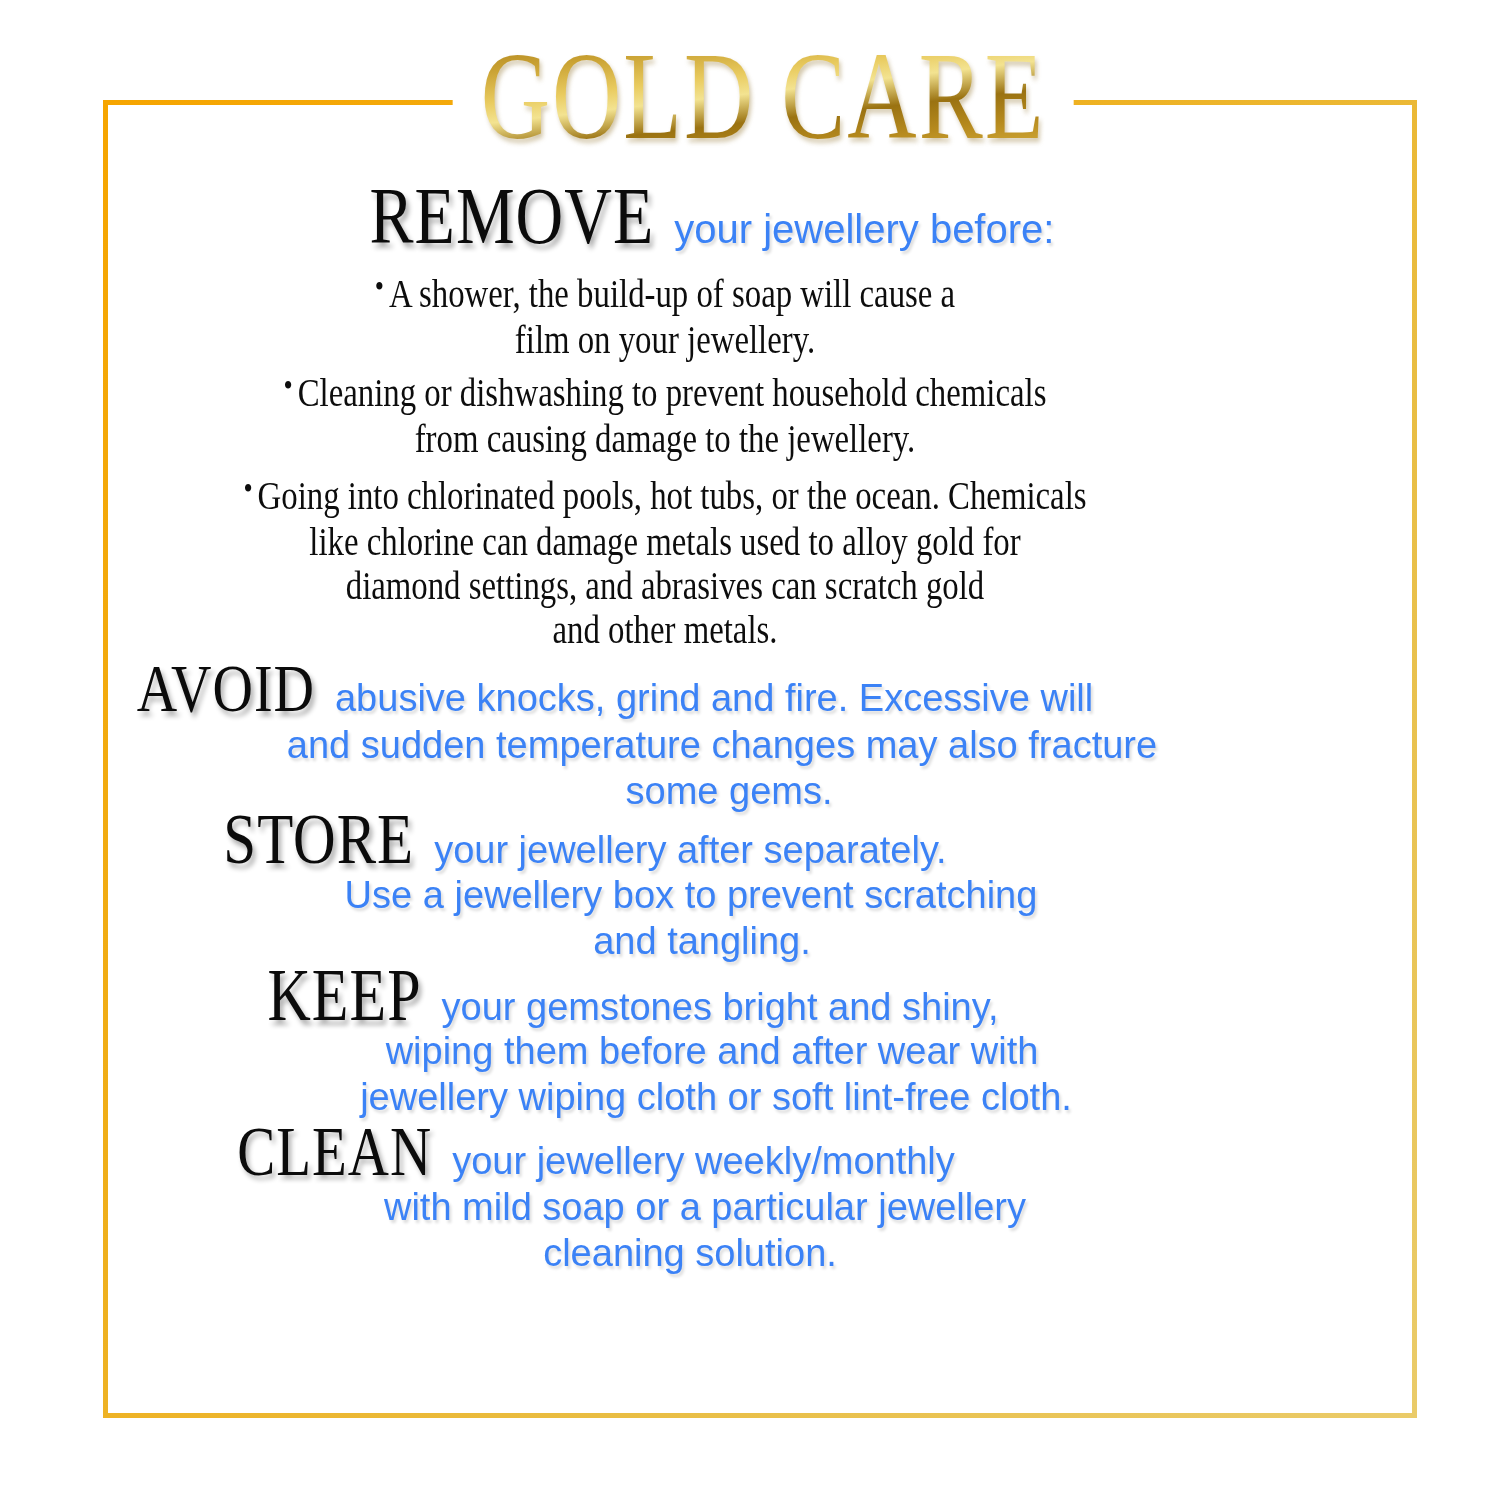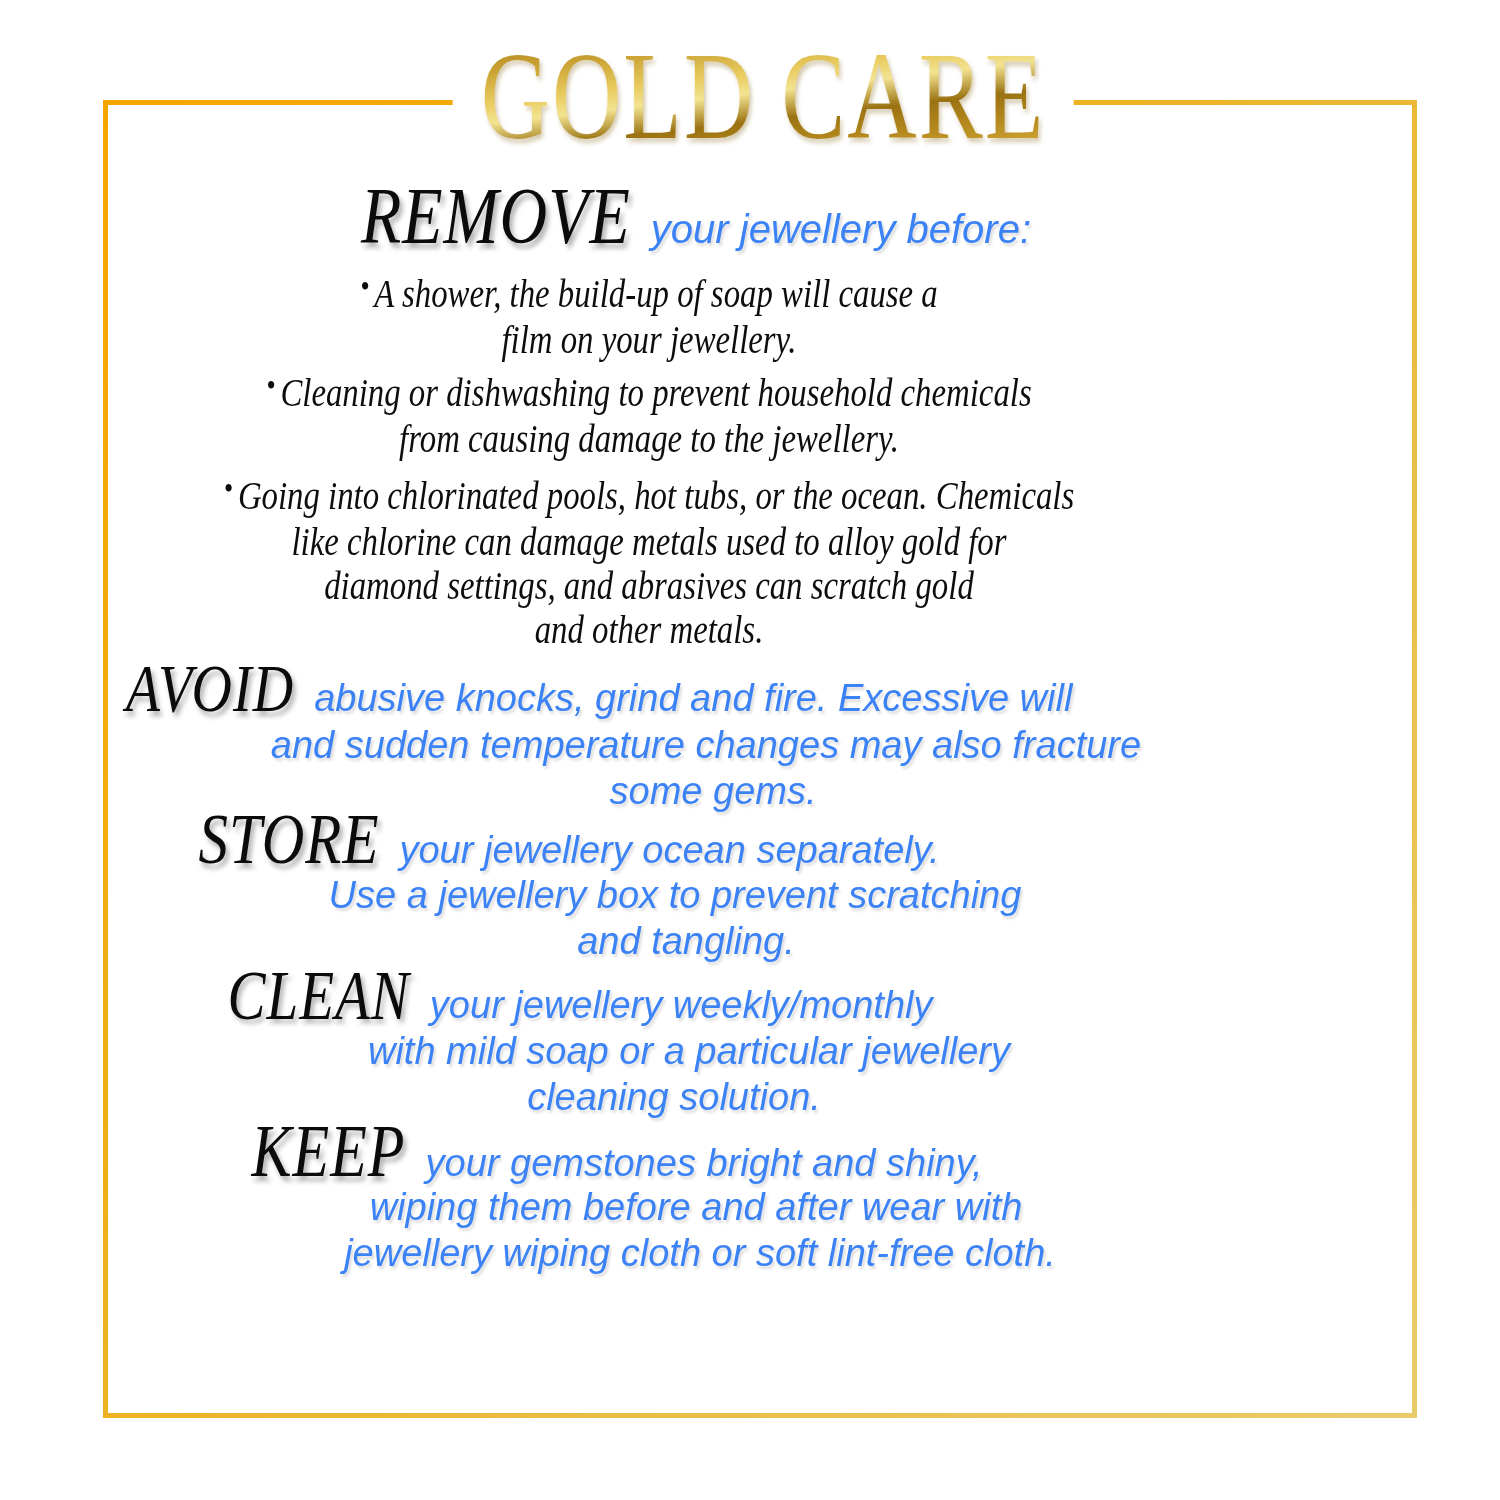--- a/index.html
+++ b/index.html
@@ -51,25 +51,24 @@
       #9a7211 62%, #b68a1e 76%, #d4ac3a 92%);
     -webkit-background-clip: text;
     background-clip: text;
     color: transparent;
     filter: drop-shadow(2px 3px 2px rgba(130, 95, 15, 0.35));
   }
 
   .content {
     position: absolute;
     top: 188px;
-    left: 0;
+    left: 16px;
     width: 1272px;
     text-align: center;
     z-index: 2;
-    font-style: italic;
   }
 
   .row {
     position: relative;
     display: flex;
     justify-content: center;
     align-items: baseline;
     gap: 20px;
     white-space: nowrap;
   }
@@ -173,38 +172,38 @@
         <span class="bigword w-avoid">AVOID</span>
         <span class="sans">abusive knocks, grind and fire. Excessive will</span>
       </div>
       <div class="sans sans-cont" style="left:57px">and sudden temperature changes may also fracture</div>
       <div class="sans sans-cont" style="left:64px">some gems.</div>
     </div>
 
     <div class="section sec-store">
       <div class="row" style="left:-80px">
         <span class="bigword w-store">STORE</span>
-        <span class="sans">your jewellery ocean separately.</span>
+        <span class="sans">your jewellery after separately.</span>
       </div>
       <div class="sans sans-cont" style="left:26px">Use a jewellery box to prevent scratching</div>
       <div class="sans sans-cont" style="left:37px">and tangling.</div>
+    </div>
+
+    <div class="section sec-keep">
+      <div class="row" style="left:-32px">
+        <span class="bigword w-keep">KEEP</span>
+        <span class="sans">your gemstones bright and shiny,</span>
+      </div>
+      <div class="sans sans-cont" style="left:47px">wiping them before and after wear with</div>
+      <div class="sans sans-cont" style="left:51px">jewellery wiping cloth or soft lint-free cloth.</div>
     </div>
 
     <div class="section sec-clean">
       <div class="row" style="left:-69px">
         <span class="bigword w-clean">CLEAN</span>
         <span class="sans">your jewellery weekly/monthly</span>
       </div>
       <div class="sans sans-cont" style="left:40px">with mild soap or a particular jewellery</div>
       <div class="sans sans-cont" style="left:25px">cleaning solution.</div>
     </div>
 
-    <div class="section sec-keep">
-      <div class="row" style="left:-32px">
-        <span class="bigword w-keep">KEEP</span>
-        <span class="sans">your gemstones bright and shiny,</span>
-      </div>
-      <div class="sans sans-cont" style="left:47px">wiping them before and after wear with</div>
-      <div class="sans sans-cont" style="left:51px">jewellery wiping cloth or soft lint-free cloth.</div>
-    </div>
-
   </div>
 </div>
 
 </body></html>

